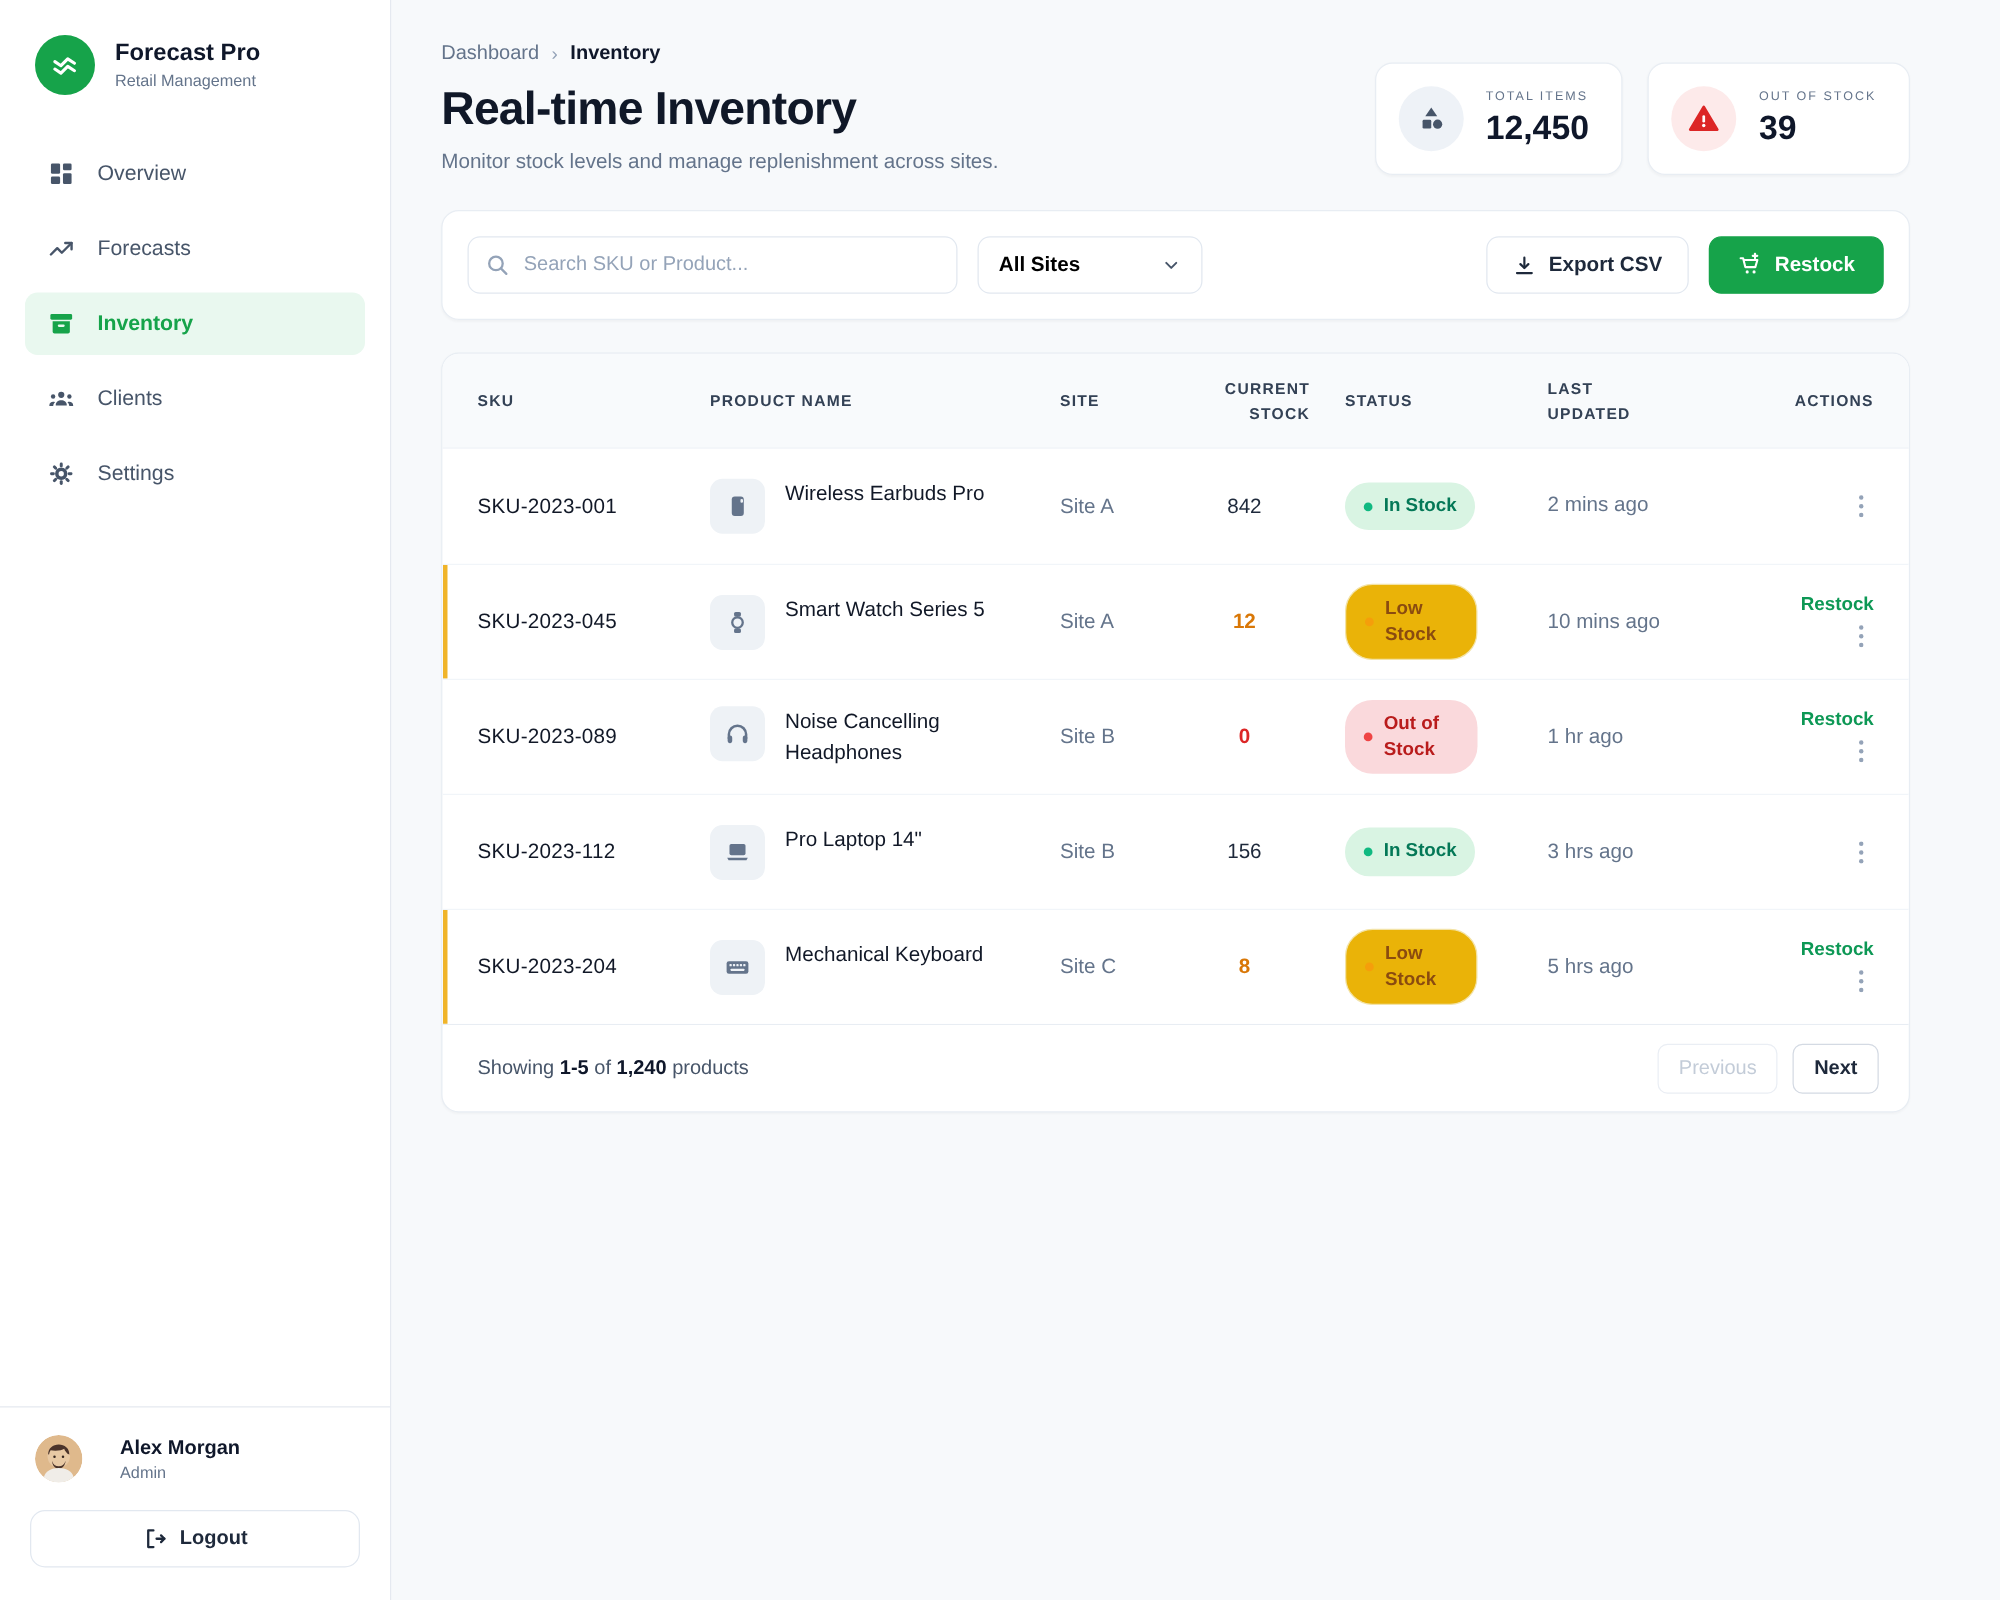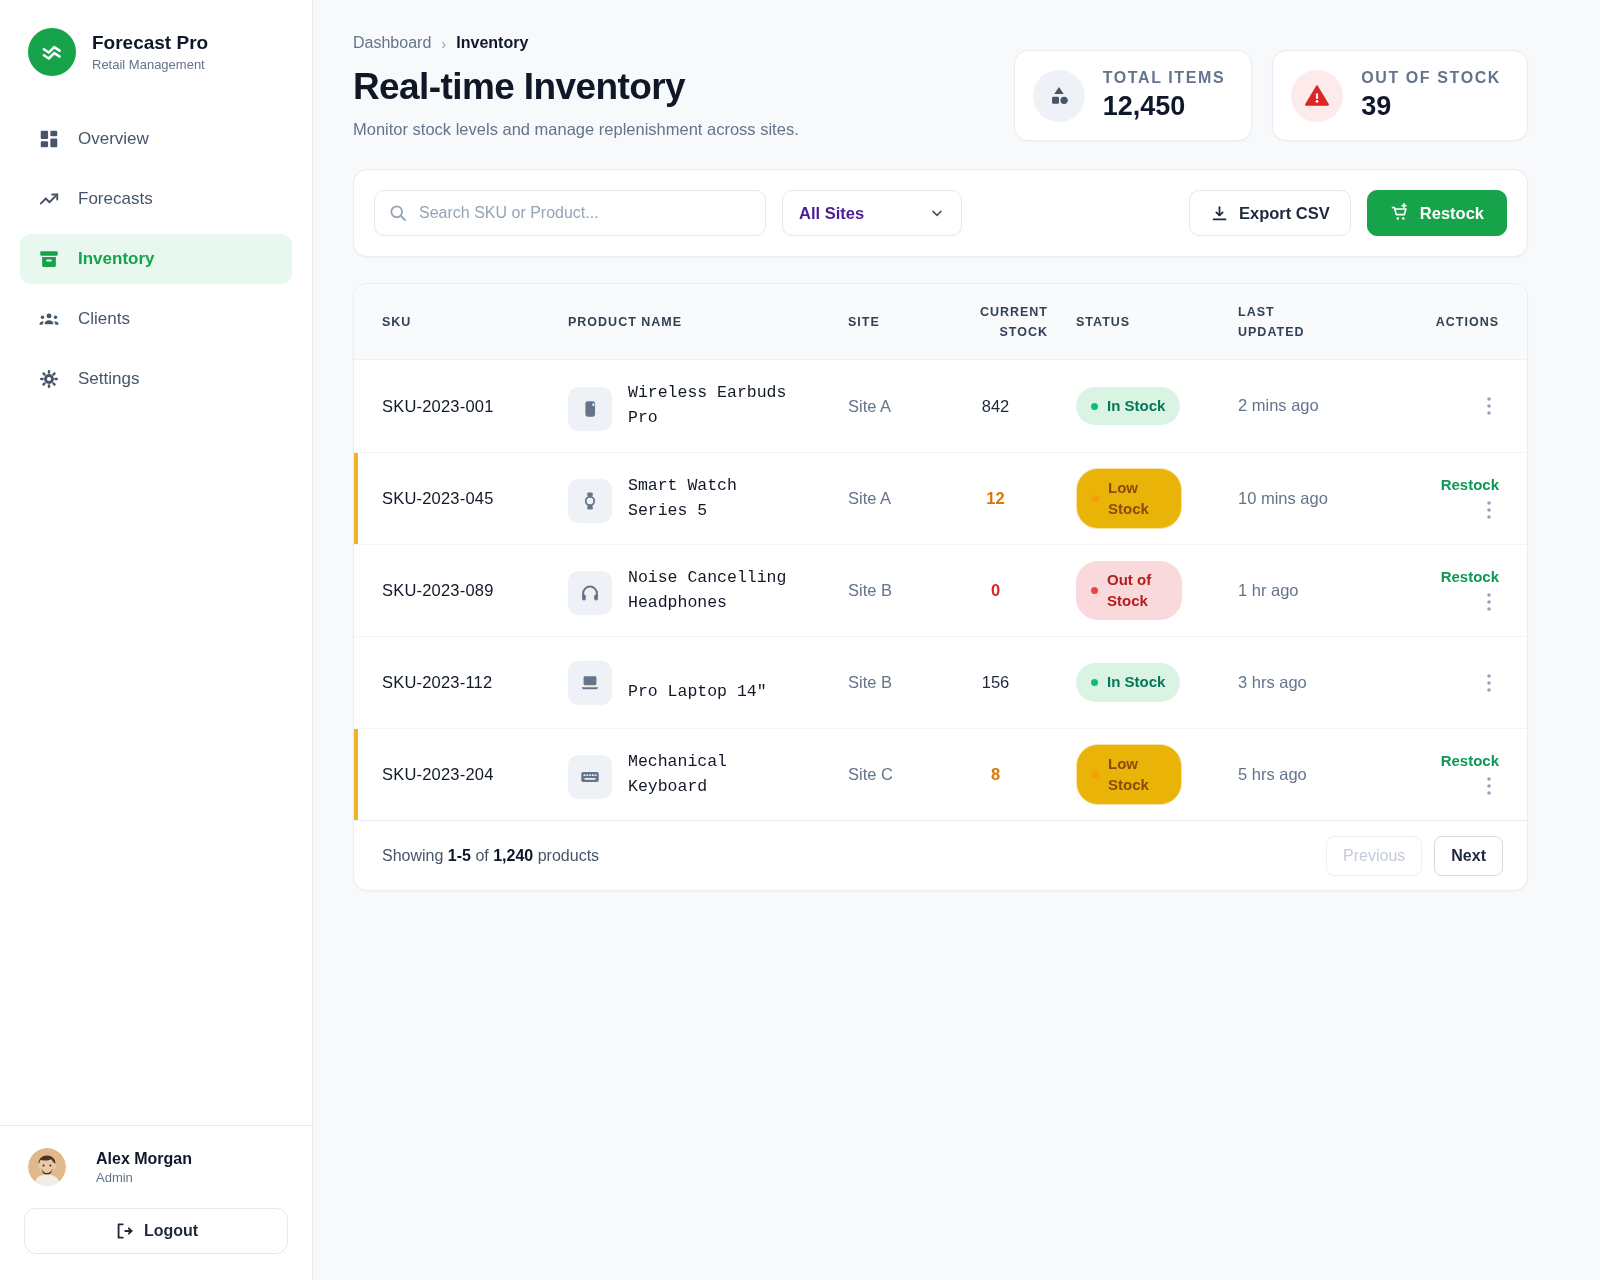--- a/index.html
+++ b/index.html
@@ -36,46 +36,46 @@
   .crumb-sep { color:#94a3b8; font-size:15px; }
   .crumb-current { color:#0f172a; font-weight:600; }
   .page-title { font-size:37px; font-weight:800; letter-spacing:-0.6px; color:#101828; }
   .page-subtitle { font-size:16.5px; color:#64748b; margin-top:12px; }
 
   .stat-cards { display:flex; gap:20px; margin-top:16px; }
   .stat-card { background:#fff; border:1px solid #e8edf3; border-radius:14px; padding:18px 26px 18px 18px; display:flex; align-items:center; gap:18px; box-shadow:0 1px 2px rgba(16,24,40,.03); }
   .stat-icon { width:52px; height:52px; border-radius:50%; display:flex; align-items:center; justify-content:center; flex:none; }
   .stat-icon.neutral { background:#eef2f7; }
   .stat-icon.danger { background:#fdeaea; }
-  .stat-label { font-size:16px; font-weight:700; letter-spacing:1.6px; color:#64748b; }
+  .stat-label { font-size:10px; font-weight:400; letter-spacing:1.6px; color:#64748b; }
   .stat-value { font-size:27px; font-weight:800; color:#0f172a; margin-top:4px; }
 
   
   .toolbar { margin-top:28px; background:#fff; border:1px solid #e8edf3; border-radius:14px; padding:20px; display:flex; align-items:center; gap:16px; box-shadow:0 1px 2px rgba(16,24,40,.03); }
   .search-box { position:relative; width:392px; }
   .search-box input { width:100%; height:46px; border:1px solid #e2e8f0; border-radius:10px; padding:0 14px 0 44px; font-size:16px; font-family:inherit; color:#0f172a; background:#fff; outline:none; }
   .search-box input::placeholder { color:#94a3b8; }
   .search-icon { position:absolute; left:14px; top:13px; width:20px; height:20px; }
-  .select { height:46px; width:180px; border:1px solid #e2e8f0; border-radius:10px; display:flex; align-items:center; justify-content:space-between; padding:0 16px; font-size:16.5px; font-weight:600; color:#4c1d95; cursor:pointer; background:#fff; }
+  .select { height:46px; width:180px; border:1px solid #e2e8f0; border-radius:10px; display:flex; align-items:center; justify-content:space-between; padding:0 16px; font-size:16.5px; font-weight:600; color:#000000; cursor:pointer; background:#fff; }
   .toolbar-spacer { flex:1; }
   .btn { height:46px; border-radius:10px; display:flex; align-items:center; justify-content:center; gap:10px; font-size:16.5px; cursor:pointer; font-family:inherit; }
   .btn-secondary { background:#fff; border:1px solid #e2e8f0; color:#1e293b; font-weight:600; padding:0 20px; }
   .btn-primary { background:#16a34a; border:1px solid #16a34a; color:#fff; font-weight:700; padding:0 22px; }
 
   
   .table-card { margin-top:26px; background:#fff; border:1px solid #e8edf3; border-radius:14px; overflow:hidden; box-shadow:0 1px 2px rgba(16,24,40,.03); }
   .thead, .trow { display:grid; grid-template-columns:186px 280px 95px 105px 28px 162px 166px 1fr; align-items:center; padding:0 28px; }
   .thead { background:#f8fafc; height:76px; border-bottom:1px solid #eef1f6; }
   .th { font-size:12.5px; font-weight:600; letter-spacing:1px; color:#334155; text-transform:uppercase; line-height:1.6; }
   .th.right { text-align:right; }
   .trow { min-height:92px; border-top:1px solid #f1f5f9; position:relative; background:#fff; padding-top:14px; padding-bottom:14px; }
   .trow:first-child { border-top:none; }
   .trow.row-low { box-shadow:inset 4px 0 0 #f0b429; }
   .cell-sku { font-size:16.5px; color:#111827; letter-spacing:0.2px; }
-  .cell-product { display:flex; align-items:flex-end; gap:16px;font-family:Liberation Mono, monospace; }
+  .cell-product { display:flex; align-items:flex-start; gap:16px; }
   .product-icon { width:44px; height:44px; border-radius:10px; background:#eef2f6; display:flex; align-items:center; justify-content:center; flex:none; }
   .product-name { font-size:16.5px; color:#111827; max-width:172px; line-height:1.5; }
   .cell-site { font-size:16.5px; color:#64748b; max-width:3.1em; line-height:1.7; }
   .cell-stock { font-size:16.5px; color:#1e293b; text-align:center; }
   .cell-stock.low { color:#d97706; font-weight:700; }
   .cell-stock.out { color:#dc2626; font-weight:700; }
   .cell-status { grid-column:6; }
   .pill { display:inline-flex; align-items:center; gap:9px; border-radius:22px; padding:9px 15px; font-size:15px; font-weight:600; max-width:106px; line-height:1.35; }
   .pill .dot { width:7px; height:7px; border-radius:50%; flex:none; }
   .pill-in { background:#d9f4e3; color:#047857; }

